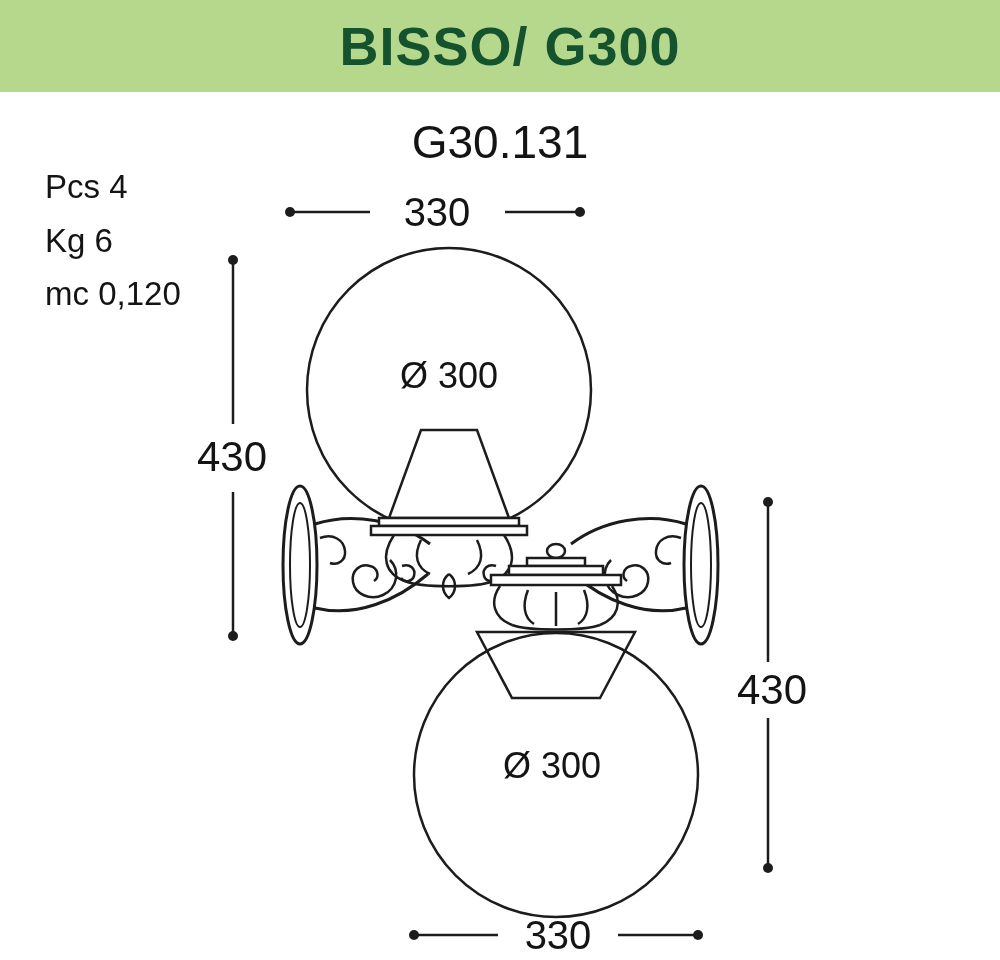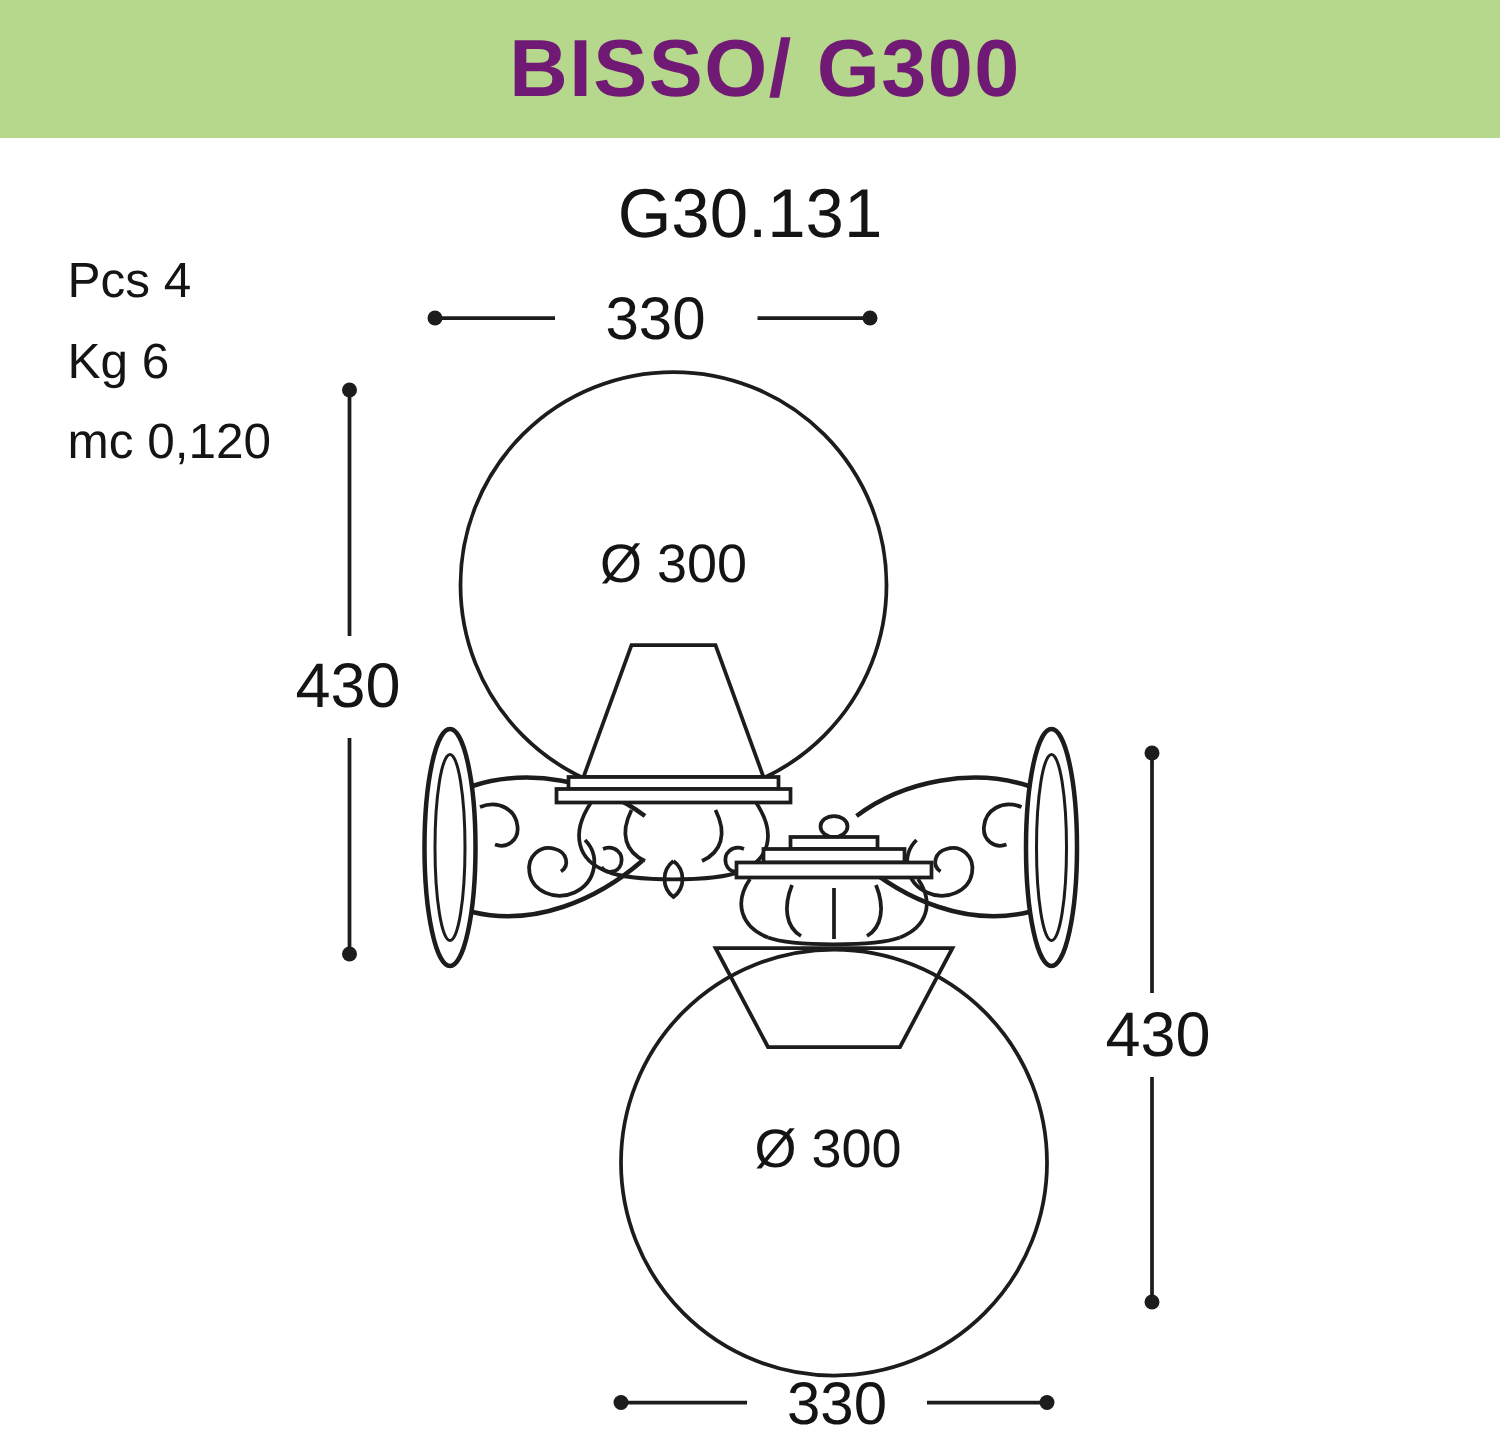--- a/index.html
+++ b/index.html
@@ -26,21 +26,21 @@
   .thick{ stroke:#1c1c1c; stroke-width:3; fill:none; }
   .thin { stroke:#1c1c1c; stroke-width:2; fill:none; }
   .dot  { fill:#1c1c1c; stroke:none; }
 </style>
 </head>
 <body>
 
 <div class="page">
 
   <div class="banner" style="background: rgb(182, 216, 140);">
-    <span class="banner-title" style="color: #701a75; margin-left: 20px;">BISSO/ G300</span>
+    <span class="banner-title" style="color: #14532d; margin-left: 20px;">BISSO/ G300</span>
   </div>
 
   <svg width="1000" height="960" viewBox="0 0 1000 960">
 
     <defs>
 
       <g id="bracket">
         <ellipse class="lnf" cx="300" cy="565" rx="17" ry="79" style="stroke-width:3"></ellipse>
         <ellipse class="thin" cx="300" cy="565" rx="10" ry="62"></ellipse>
         <path class="thick" d="M 315 524 C 352 512, 398 520, 430 544"></path>

